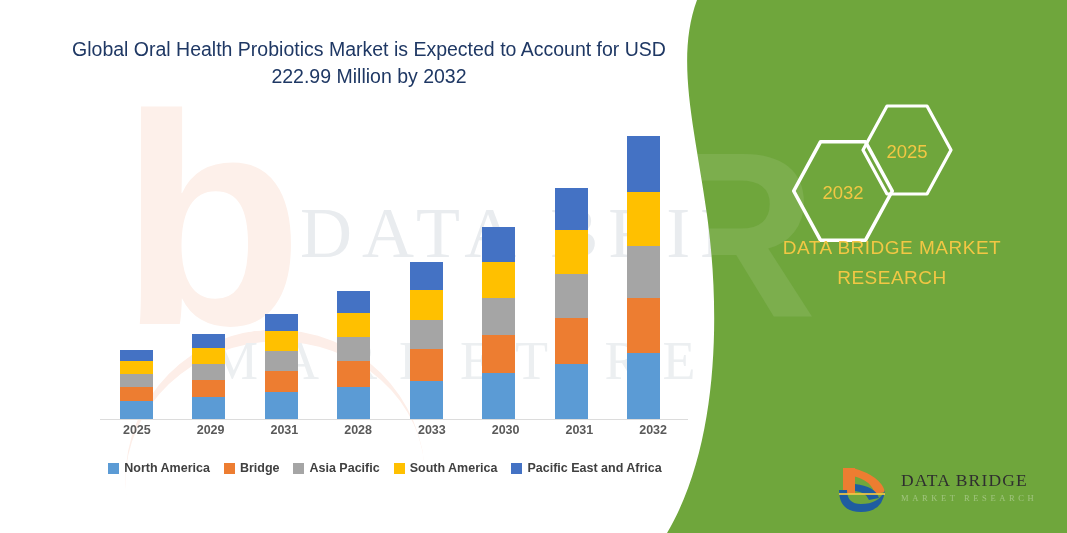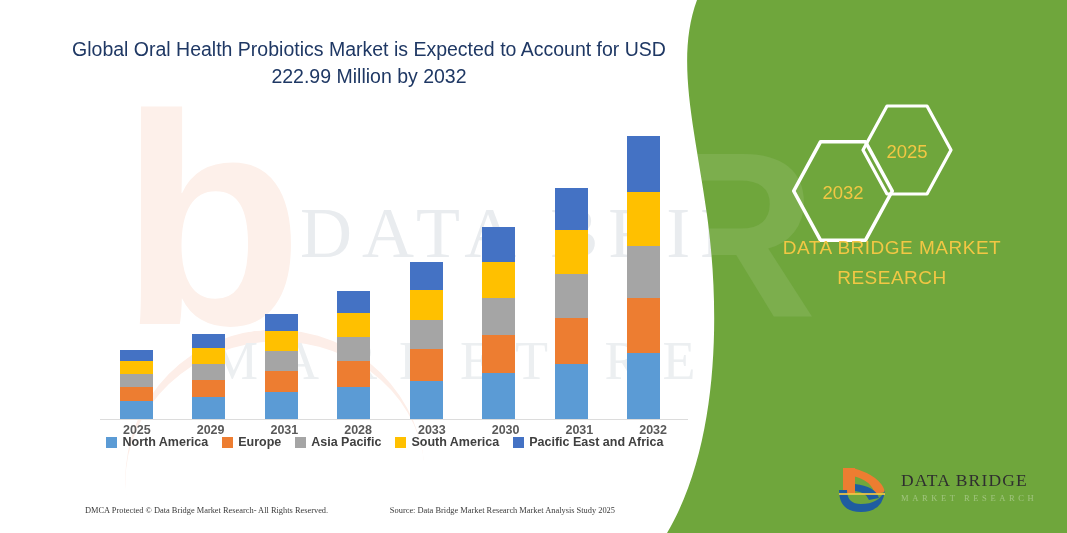--- a/index.html
+++ b/index.html
@@ -51,21 +51,21 @@
 
   .xlabels {
     position: absolute; left: 100px; top: 423px; width: 590px;
     display: flex; justify-content: space-around;
   }
   .xlabel {
     width: 68px; text-align: center; font-size: 12.5px; font-weight: 700; color: #595959;
   }
 
   .legend {
-    position: absolute; left: 80px; top: 435px; width: 610px;
+    position: absolute; left: 80px; top: 461px; width: 610px;
     display: flex; justify-content: center; align-items: center; gap: 14px;
   }
   .leg-item { display: flex; align-items: center; gap: 5px; }
   .leg-sw { width: 11px; height: 11px; display: inline-block; }
   .leg-lb { font-size: 12.5px; font-weight: 700; color: #404040; white-space: nowrap; }
 
   .footer {
     position: absolute; left: 0; top: 506px; width: 700px;
     display: flex; justify-content: space-between; padding: 0 85px 0 85px;
     font-family: "Liberation Serif", serif; font-size: 8.4px; color: #3a3a3a;
@@ -217,40 +217,36 @@
       <div class="xlabel">2032</div>
     </div>
 
   <div class="legend" id="legend">
       <div class="leg-item">
         <span class="leg-sw" style="background: rgb(91, 155, 213);"></span>
         <span class="leg-lb">North America</span>
       </div>
       <div class="leg-item">
         <span class="leg-sw" style="background: rgb(237, 125, 49);"></span>
-        <span class="leg-lb">Europe</span>
+        <span class="leg-lb">Bridge</span>
       </div>
       <div class="leg-item">
         <span class="leg-sw" style="background: rgb(165, 165, 165);"></span>
         <span class="leg-lb">Asia Pacific</span>
       </div>
       <div class="leg-item">
         <span class="leg-sw" style="background: rgb(255, 192, 0);"></span>
         <span class="leg-lb">South America</span>
       </div>
       <div class="leg-item">
         <span class="leg-sw" style="background: rgb(68, 114, 196);"></span>
         <span class="leg-lb">Pacific East and Africa</span>
       </div>
     </div>
 
-  <div class="footer">
-    <span>DMCA Protected © Data Bridge Market Research-  All Rights Reserved.</span>
-    <span>Source: Data Bridge Market Research  Market Analysis Study 2025</span>
-  </div>
 
   <div class="green-panel">
     <div class="panel-inner">
       <div class="panel-wm-R">R</div>
 
 
       <div class="hexes">
         <div class="hex hex-2025">
           <svg width="100" height="100" viewBox="0 0 100 100">
             <polygon points="30,6 70,6 94,50 70,94 30,94 6,50" fill="none" stroke="#ffffff" stroke-width="3.2" stroke-linejoin="round"></polygon>

